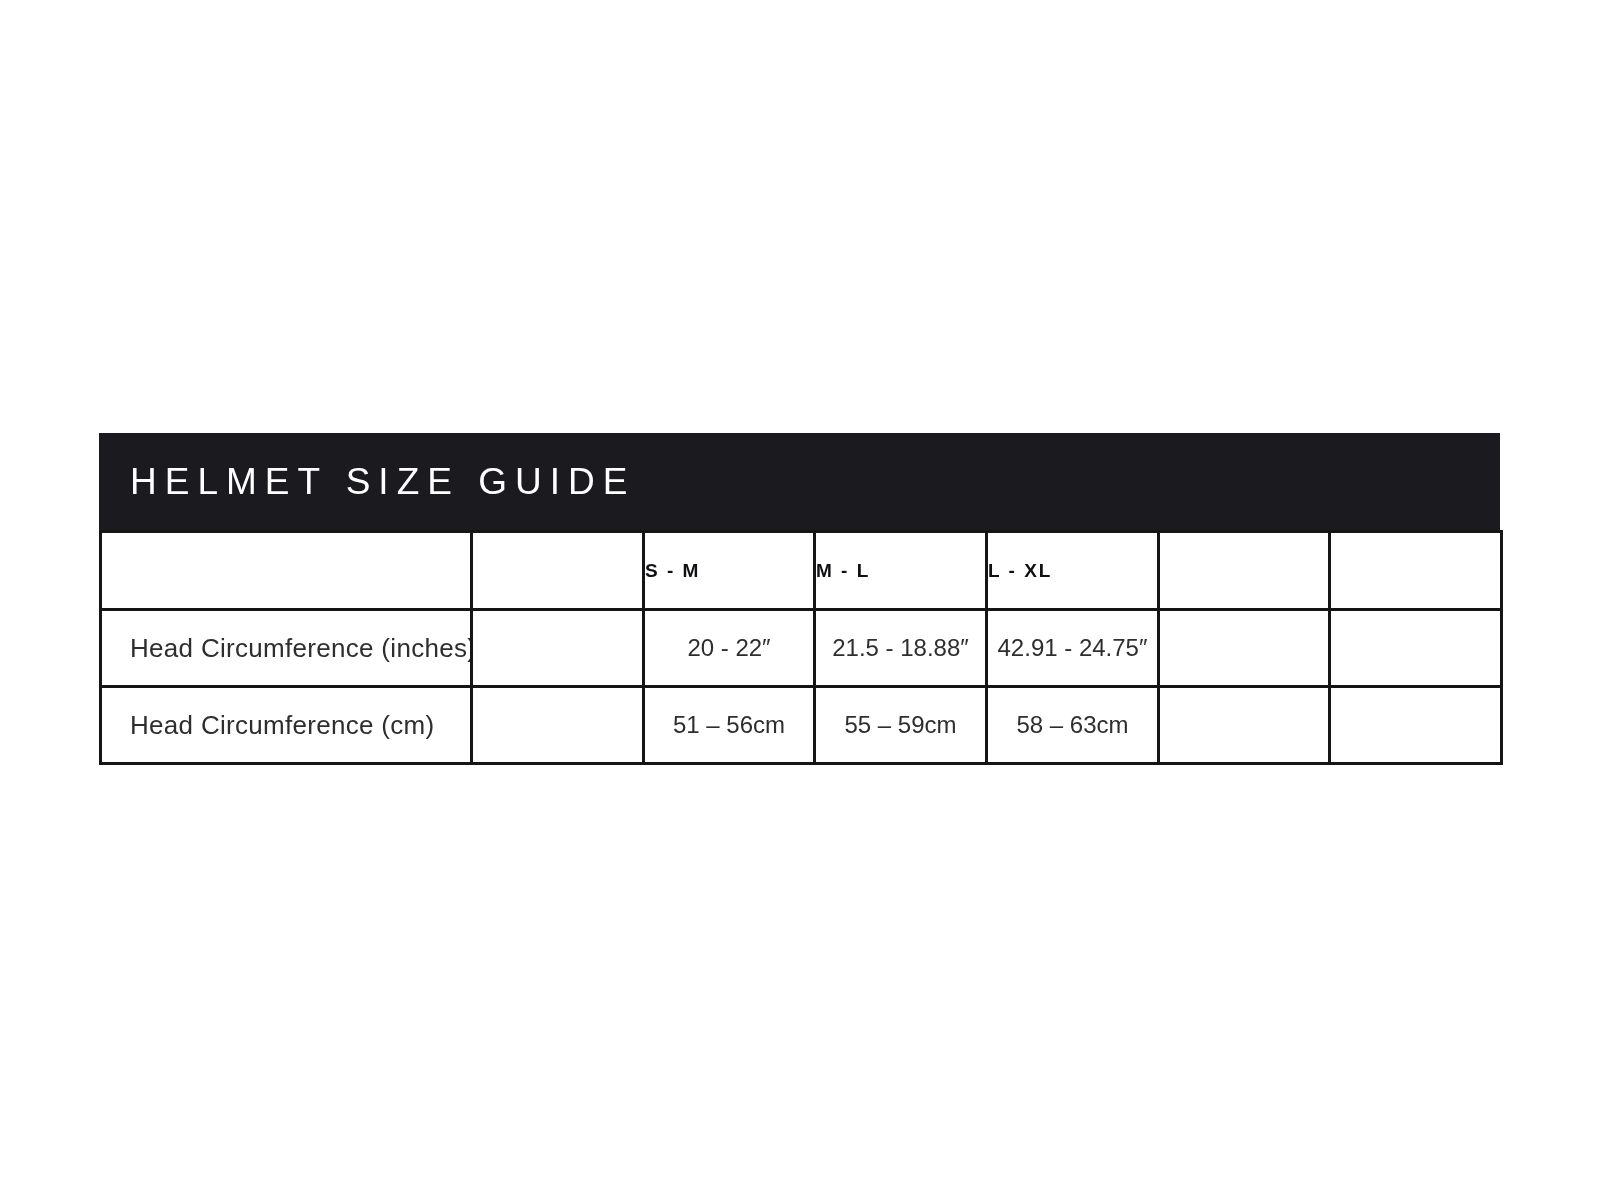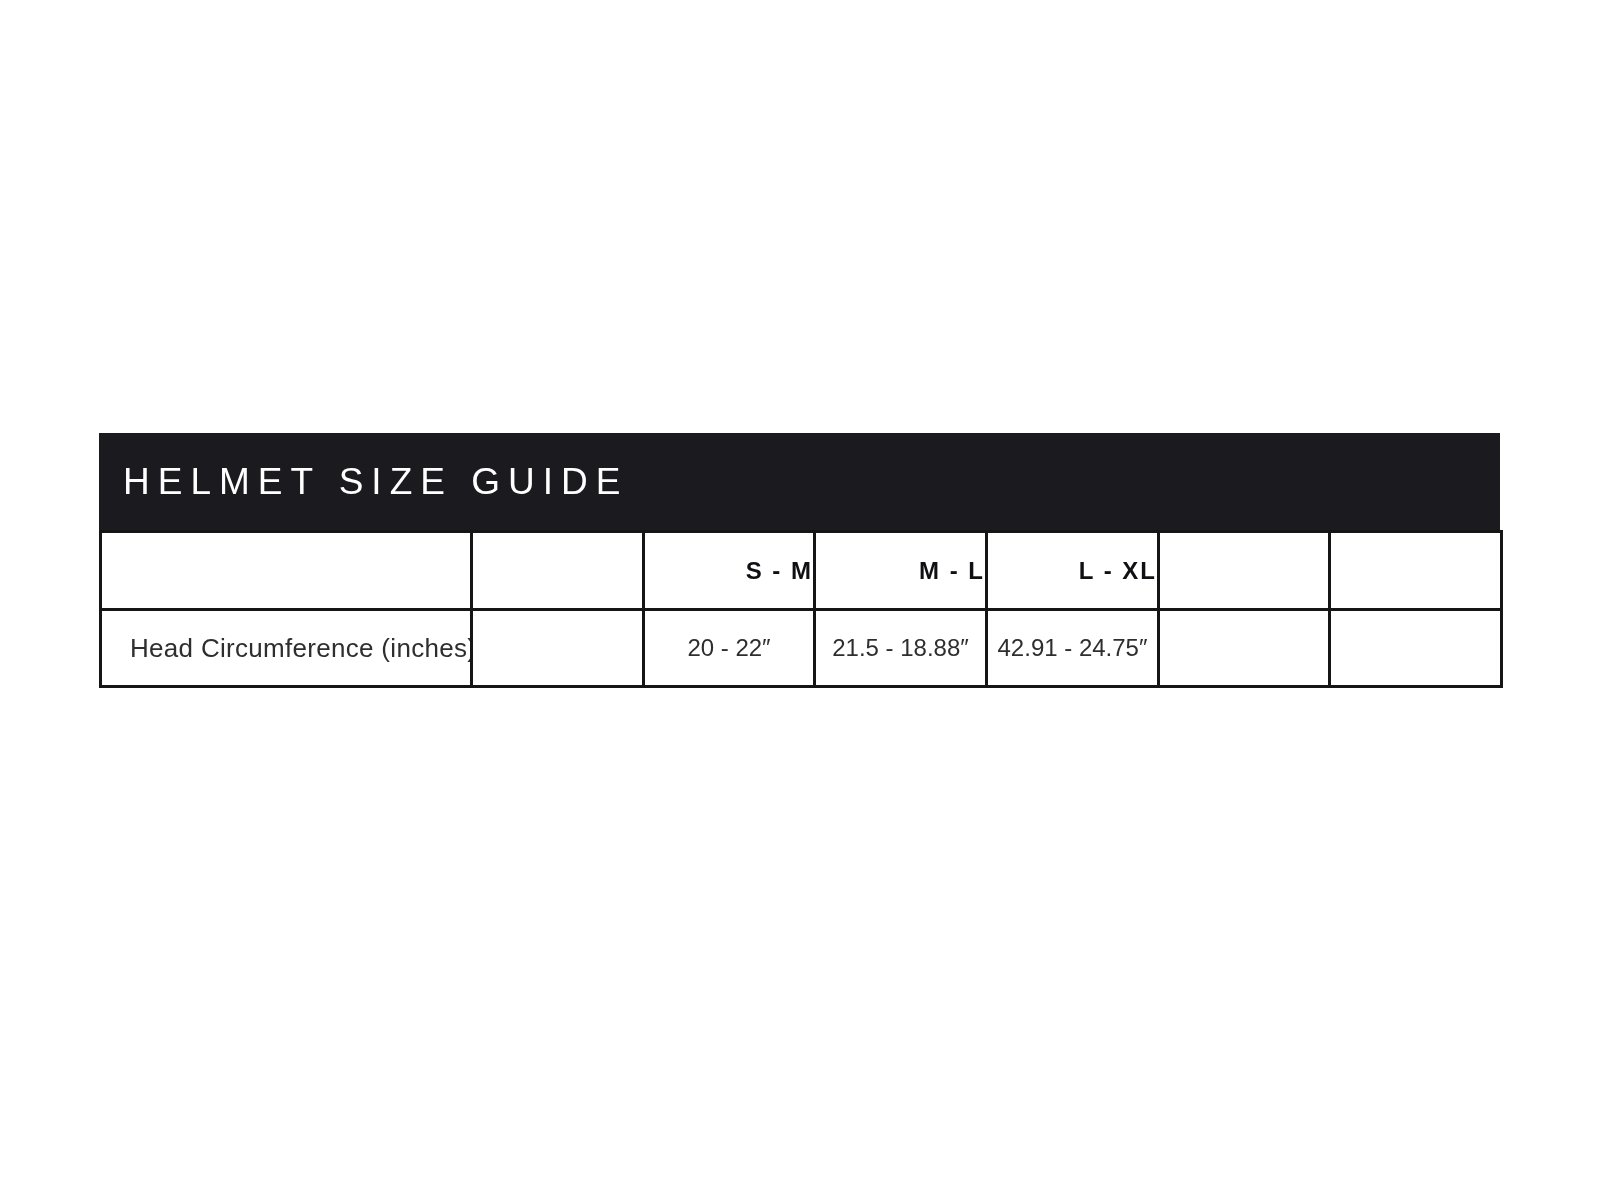--- a/index.html
+++ b/index.html
@@ -15,21 +15,21 @@
     left: 99px;
     top: 433px;
     width: 1401px;
   }
   .title-bar {
     width: 100%;
     height: 97px;
     background: #1a1a1f;
     display: flex;
     align-items: center;
-    padding-left: 24px;
+    padding-left: 31px;
   }
   .title-bar .title {
     color: #ffffff;
     font-size: 37px;
     font-weight: 500;
     letter-spacing: 8px;
     white-space: nowrap;
   }
   table.grid {
     border-collapse: collapse;
@@ -39,23 +39,23 @@
   table.grid td {
     border: 3px solid #151515;
     background: #ffffff;
     vertical-align: middle;
     overflow: hidden;
   }
   tr.header-row td { height: 78px; }
   tr.data-row td   { height: 77px; }
   td.shaded { background: #c6c7c9; }
   td.size-head {
-    text-align: right;
+    text-align: left;
     font-weight: 700;
-    font-size: 24px;
+    font-size: 19px;
     letter-spacing: 2px;
     color: #101014;
     white-space: nowrap;
   }
   td.label-cell {
     text-align: left;
     padding-left: 28px;
     font-size: 26px;
     font-weight: 400;
     letter-spacing: 0.3px;
@@ -103,16 +103,25 @@
       <tr class="data-row">
         <td class="label-cell">Head Circumference (inches)</td>
         <td class="shaded"></td>
         <td class="value-cell">20 - 22″</td>
         <td class="value-cell">21.5 - 18.88″</td>
         <td class="value-cell">42.91 - 24.75″</td>
         <td class="shaded"></td>
         <td class="shaded"></td>
       </tr>
 
+      <tr class="data-row">
+        <td class="label-cell">Head Circumference (cm)</td>
+        <td class="shaded"></td>
+        <td class="value-cell">51 – 56cm</td>
+        <td class="value-cell">55 – 59cm</td>
+        <td class="value-cell">58 – 63cm</td>
+        <td class="shaded"></td>
+        <td class="shaded"></td>
+      </tr>
     </tbody>
   </table>
 
 </div>
 
 </body></html>

